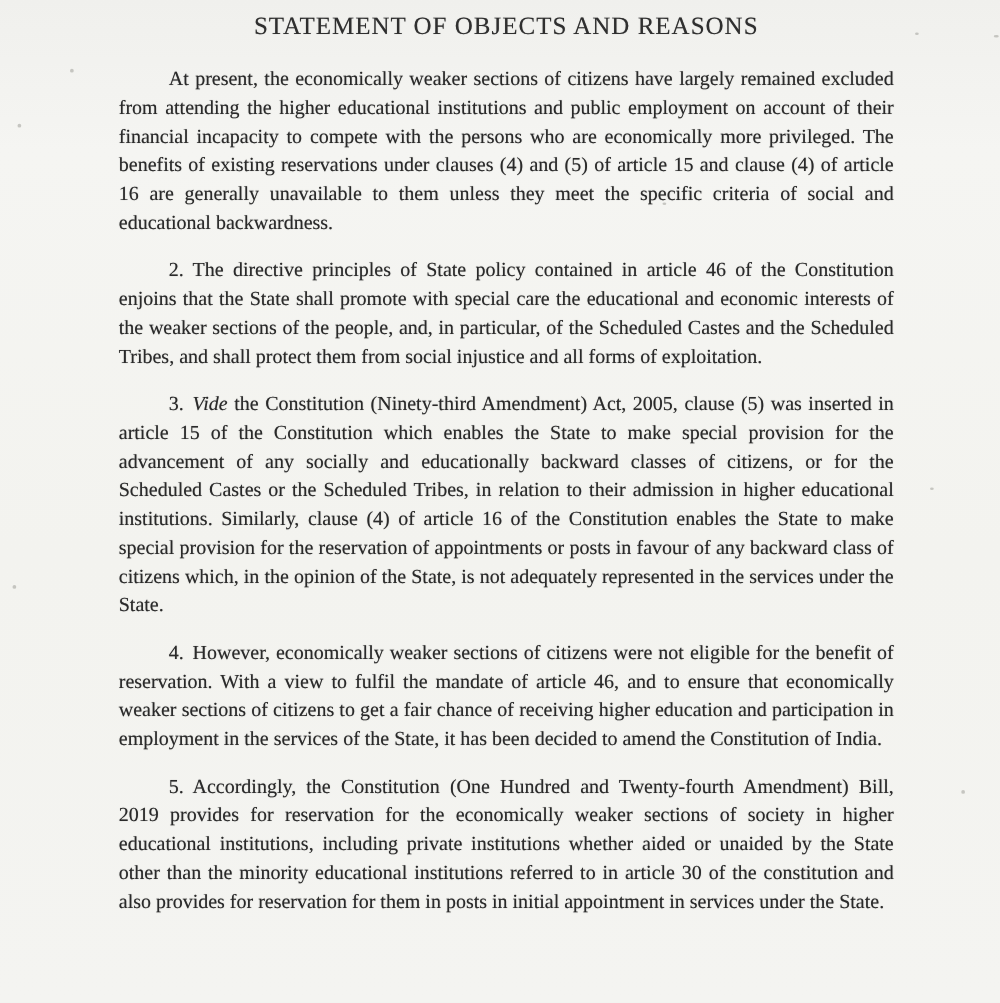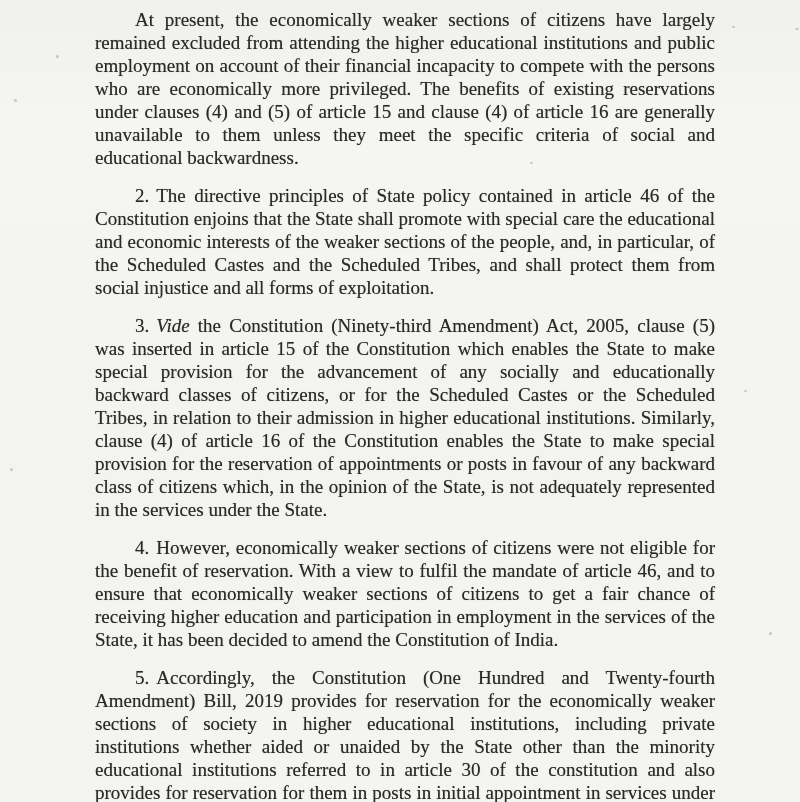--- a/index.html
+++ b/index.html
@@ -23,21 +23,21 @@
     font-size: 20px;
     font-weight: normal;
     text-align: center;
     letter-spacing: 0.8px;
     margin: 2px 0 19px 0;
     color: #2f2f2f;
     text-shadow: 0 0 0.6px rgba(45,45,45,0.5);
   }
   p.para {
     margin: 0 0 15px 0;
-    font-size: 19px;
+    font-size: 16px;
     line-height: 23px;
     text-align: justify;
     text-indent: 40px;
     text-shadow: 0 0 0.7px rgba(45,45,45,0.55);
   }
   .pnum { margin-right: 7px; }
   .speck {
     position: absolute;
     background: #8d8d88;
     border-radius: 50%;
@@ -50,20 +50,21 @@
   .speck.s5 { left: 769px; top: 632px; width: 3px; height: 3px; }
   .speck.s6 { left: 795px; top: 28px;  width: 4px; height: 2px; }
   .speck.s7 { left: 744px; top: 390px; width: 3px; height: 2px; }
   .speck.s8 { left: 530px; top: 162px; width: 3px; height: 2px; }
 </style>
 </head>
 <body>
 
 <div class="page">
 
+  <h1 class="title">STATEMENT OF OBJECTS AND REASONS</h1>
 
   <div>
 
     <p class="para"><span>At present, the economically weaker sections of citizens have largely remained excluded from attending the higher educational institutions and public employment on account of their financial incapacity to compete with the persons who are economically more privileged. The benefits of existing reservations under clauses (4) and (5) of article 15 and clause (4) of article 16 are generally unavailable to them unless they meet the specific criteria of social and educational backwardness.</span></p>
 
     <p class="para"><span class="pnum">2.</span><span>The directive principles of State policy contained in article 46 of the Constitution enjoins that the State shall promote with special care the educational and economic interests of the weaker sections of the people, and, in particular, of the Scheduled Castes and the Scheduled Tribes, and shall protect them from social injustice and all forms of exploitation.</span></p>
 
     <p class="para"><span class="pnum">3.</span><i>Vide</i><span> the Constitution (Ninety-third Amendment) Act, 2005, clause (5) was inserted in article 15 of the Constitution which enables the State to make special provision for the advancement of any socially and educationally backward classes of citizens, or for the Scheduled Castes or the Scheduled Tribes, in relation to their admission in higher educational institutions. Similarly, clause (4) of article 16 of the Constitution enables the State to make special provision for the reservation of appointments or posts in favour of any backward class of citizens which, in the opinion of the State, is not adequately represented in the services under the State.</span></p>
 
     <p class="para"><span class="pnum">4.</span><span>However, economically weaker sections of citizens were not eligible for the benefit of reservation. With a view to fulfil the mandate of article 46, and to ensure that economically weaker sections of citizens to get a fair chance of receiving higher education and participation in employment in the services of the State, it has been decided to amend the Constitution of India.</span></p>

